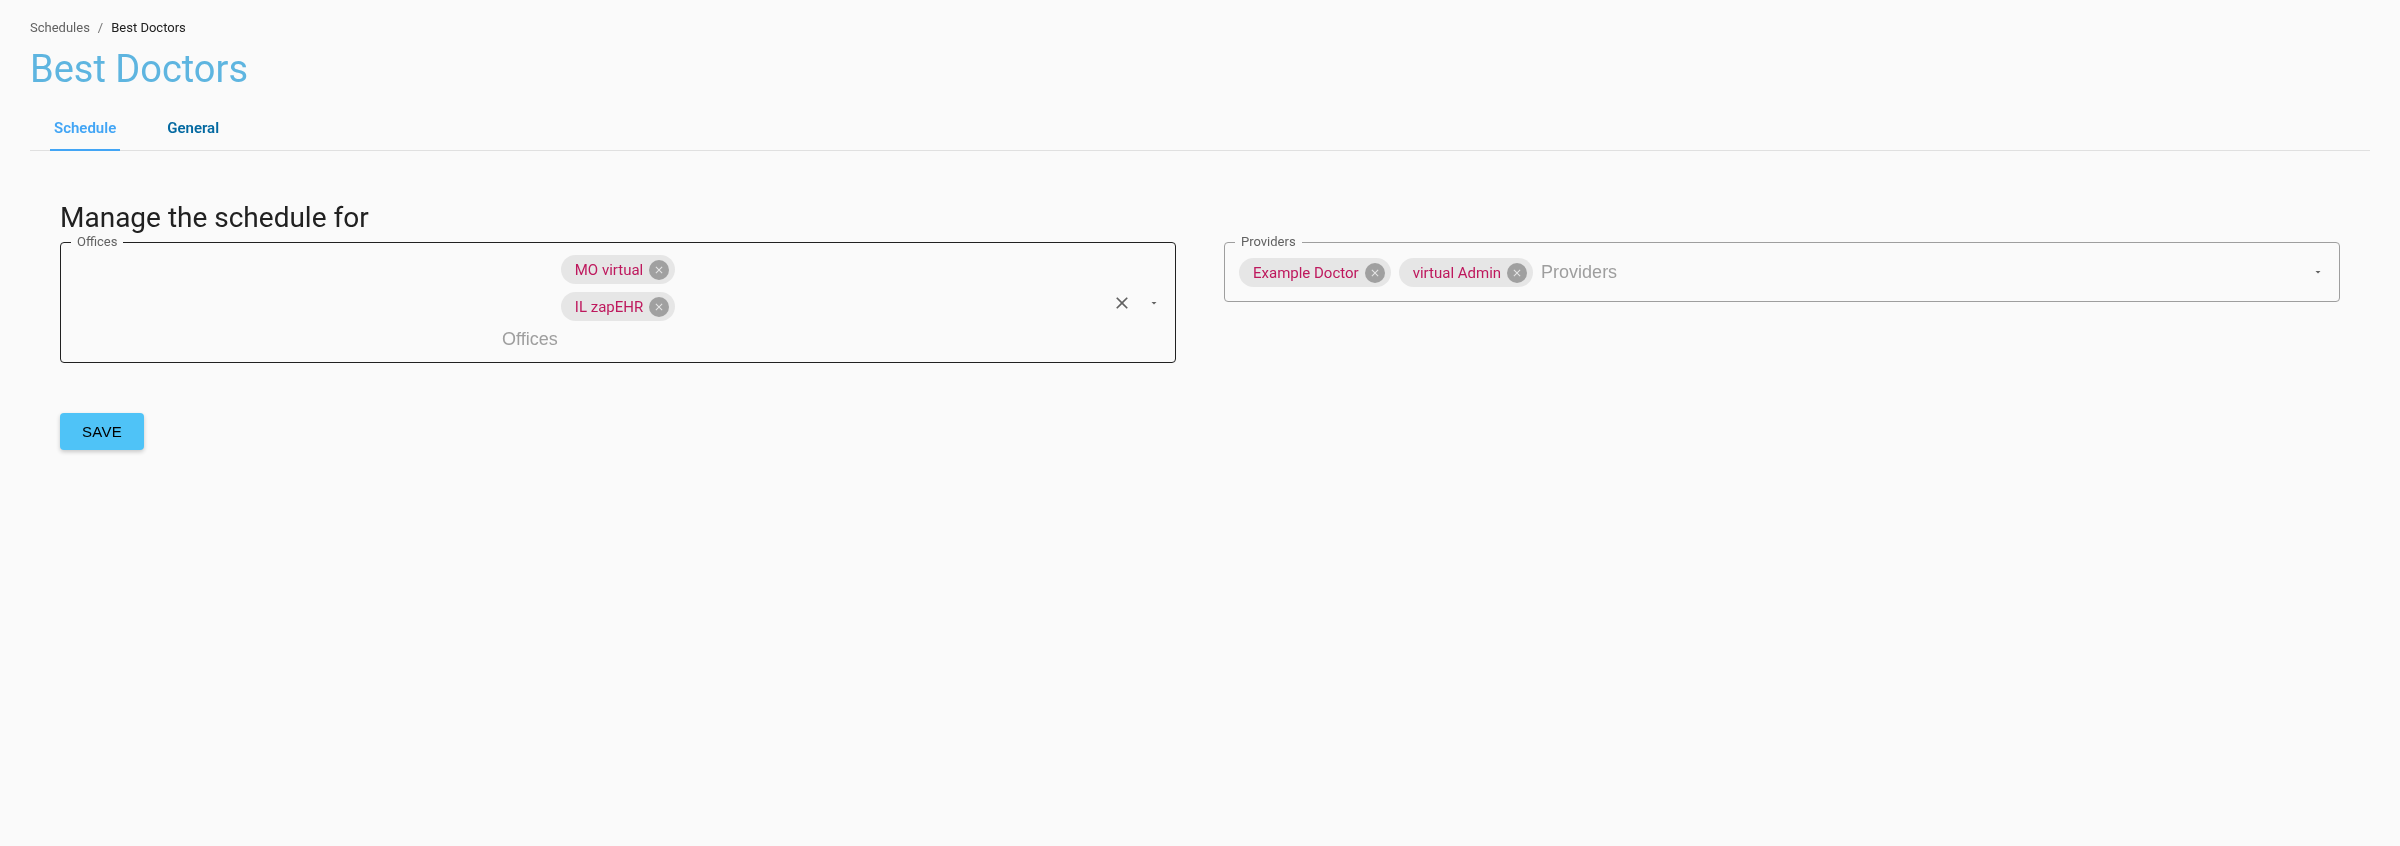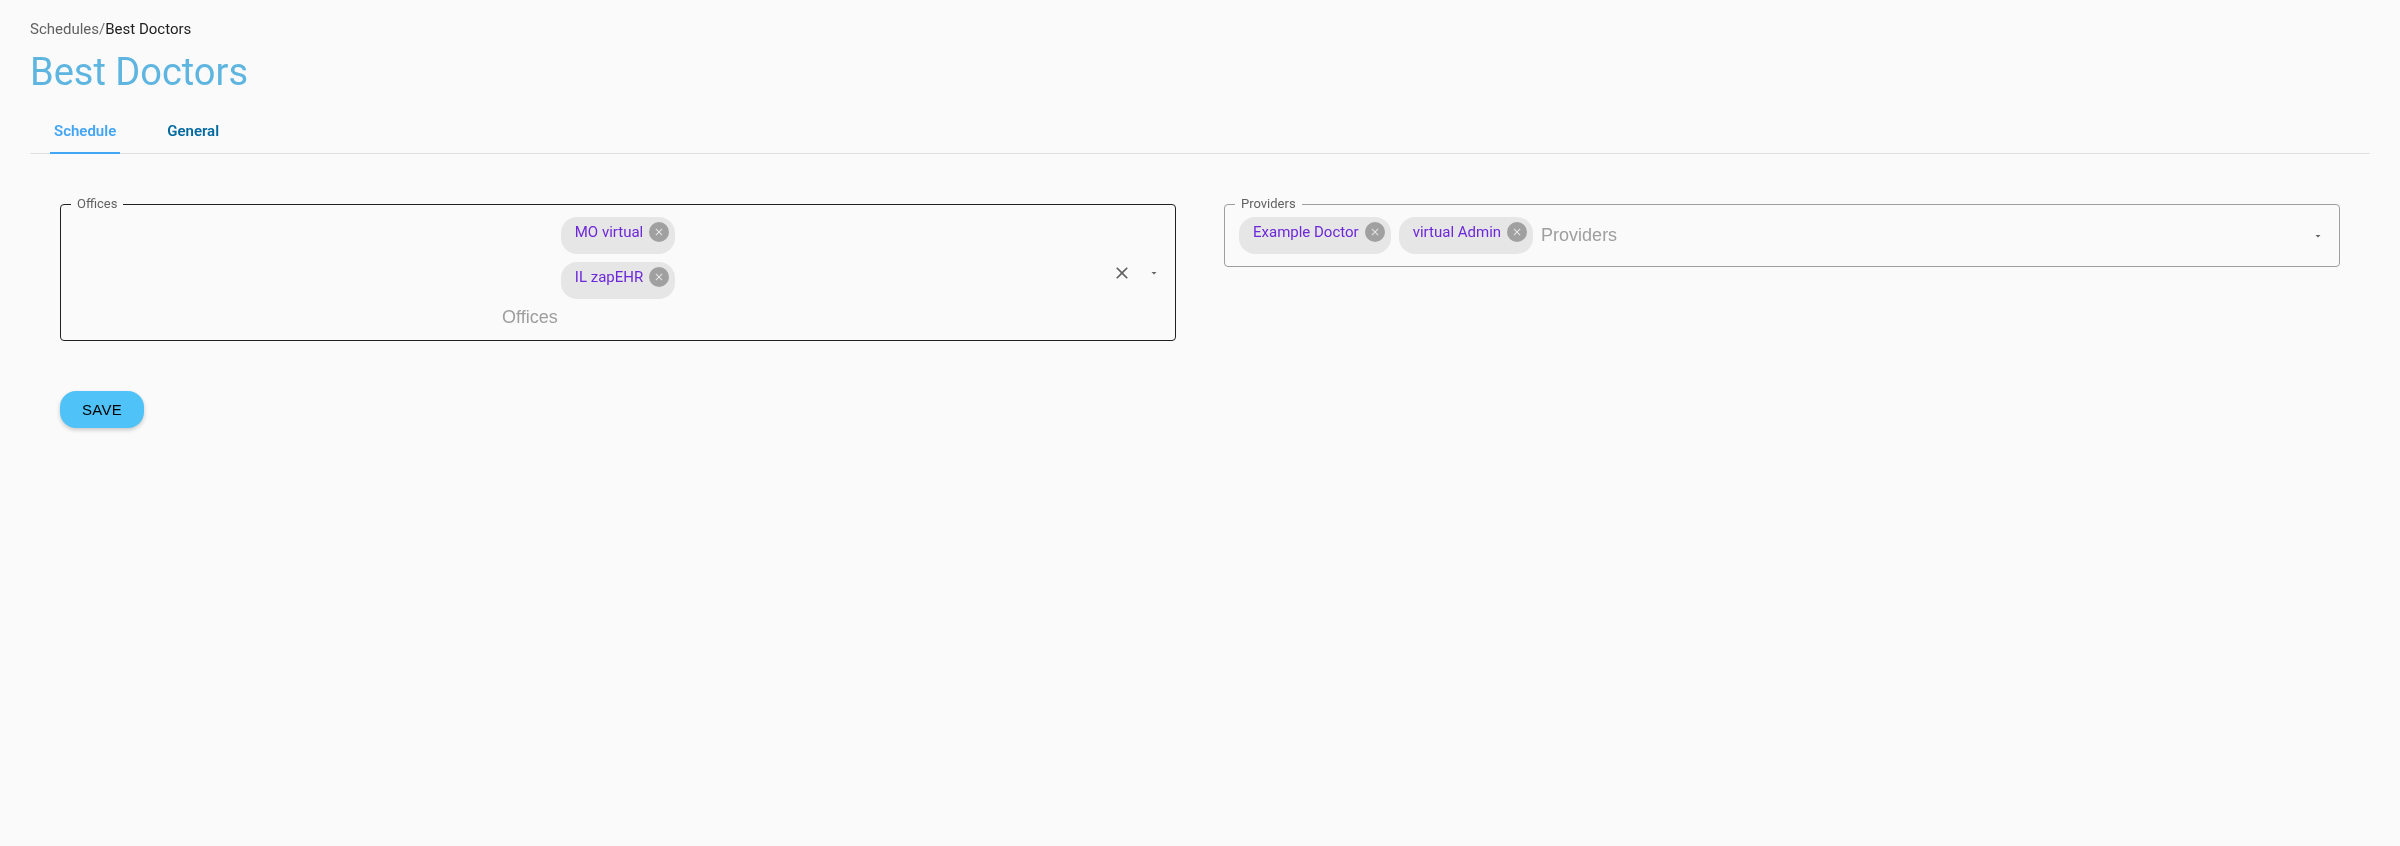--- a/index.html
+++ b/index.html
@@ -7,24 +7,25 @@
       margin: 0;
       padding: 0;
     }
     body {
       font-family: -apple-system, BlinkMacSystemFont, "Segoe UI", Roboto, Helvetica, Arial, sans-serif;
       background: #fafafa;
       color: #212121;
       padding: 20px 30px;
     }
     .breadcrumb {
-      font-size: 15px;
+      font-size: 13px;
       margin-bottom: 12px;
       display: flex;
       align-items: center;
+      gap: 8px;
     }
     .breadcrumb-link {
       color: #616161;
       text-decoration: none;
     }
     .breadcrumb-sep {
       color: #757575;
     }
     .breadcrumb-current {
       color: #212121;
@@ -100,23 +101,23 @@
       background: #fafafa;
       padding: 0 6px;
       font-size: 13px;
       color: #616161;
     }
     .chip {
       display: inline-flex;
       align-items: center;
       background: #e6e6e6;
       border-radius: 16px;
-      padding: 5px 6px 12px 14px;
+      padding: 5px 6px 4px 14px;
       font-size: 15px;
-      color: #6d28d9;
+      color: #be185d;
       gap: 6px;
     }
     .chip-remove {
       width: 20px;
       height: 20px;
       border-radius: 50%;
       background: #a0a0a0;
       display: flex;
       align-items: center;
       justify-content: center;
@@ -166,21 +167,21 @@
       width: 12px;
       height: 12px;
     }
     .save-button {
       background: #4fc3f7;
       color: #000;
       border: none;
       padding: 10px 22px;
       font-size: 15px;
       font-weight: 500;
-      border-radius: 16px;
+      border-radius: 4px;
       cursor: pointer;
       box-shadow: 0 2px 4px rgba(0,0,0,0.2);
       letter-spacing: 0.3px;
     }
   </style>
 </head>
 <body>
 
 <nav class="breadcrumb">
   <a href="#" class="breadcrumb-link">Schedules</a>
@@ -189,20 +190,21 @@
 </nav>
 
 <h1 class="page-title">Best Doctors</h1>
 
 <div class="tabs">
   <div class="tab active">Schedule</div>
   <div class="tab">General</div>
 </div>
 
 <div class="content">
+  <h2 class="section-heading">Manage the schedule for</h2>
 
   <div class="fields-row">
 
     <div class="field-wrapper">
       <div class="field-container focused">
         <span class="field-label">Offices</span>
 
         <span class="chip">
           <span>MO virtual</span>
           <span class="chip-remove">

